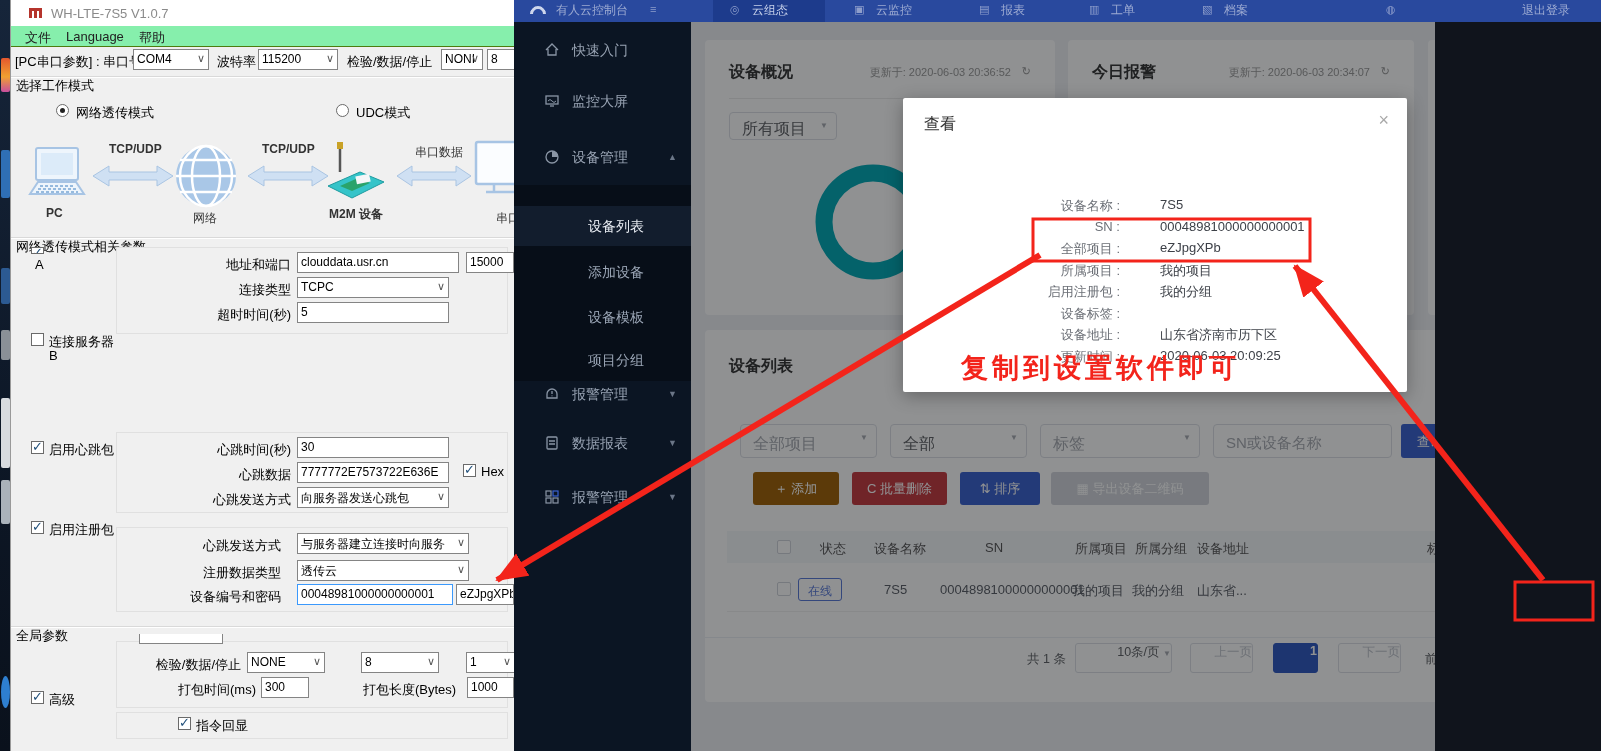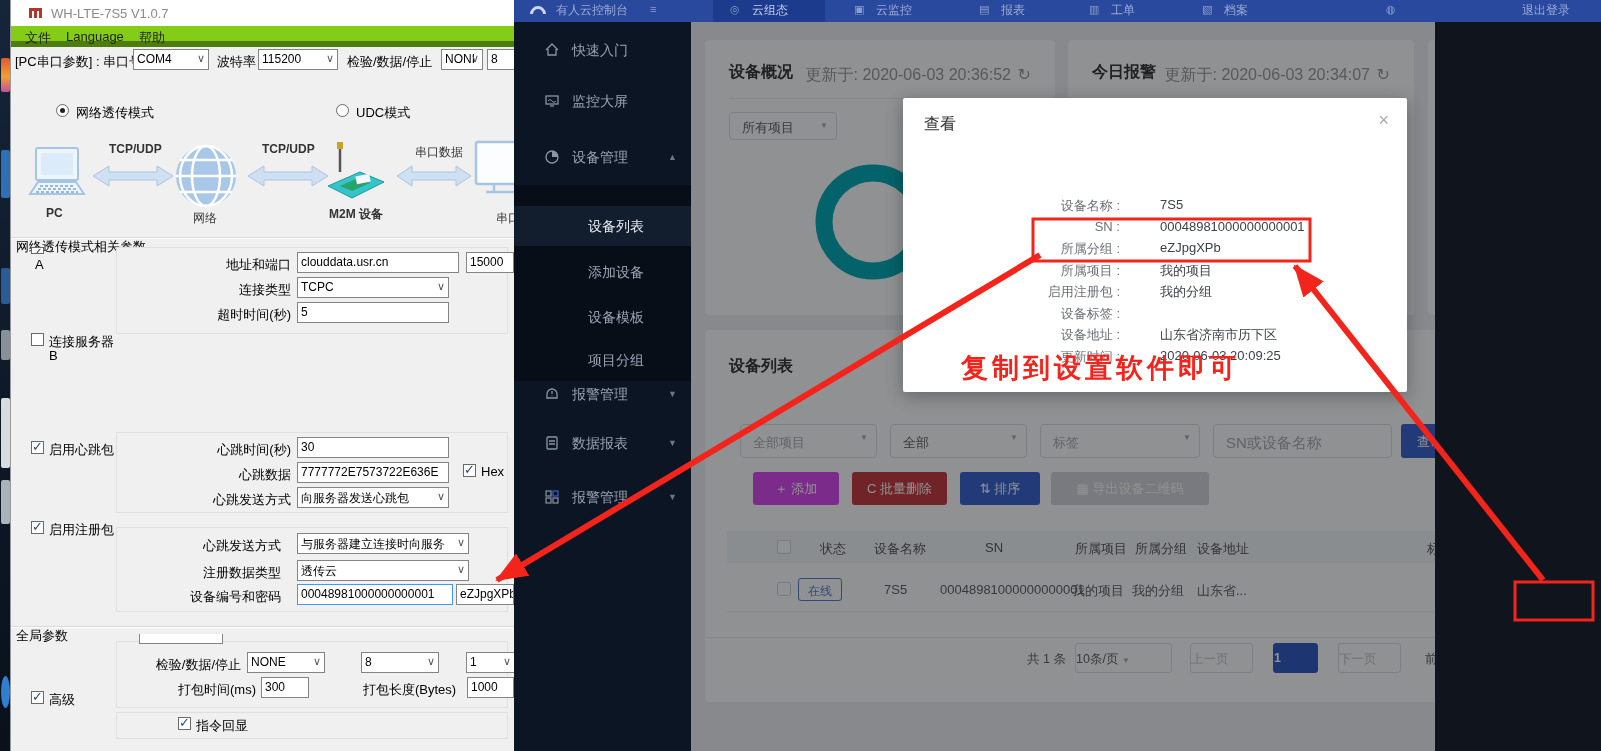--- a/index.html
+++ b/index.html
@@ -7,21 +7,21 @@
 
 
 #edge{position:absolute;left:0;top:0;width:10px;height:751px;background:linear-gradient(180deg,#16253a,#0d1726 60%,#0a111c)}
 #edge .blob{position:absolute;left:1px;width:9px;border-radius:2px}
 
 
 #winapp{position:absolute;left:10px;top:0;width:504px;height:751px;background:#f0f0f0;border-left:1px solid #999;overflow:hidden;font-size:13px;color:#000}
 #titlebar{position:absolute;left:0;top:0;width:100%;height:26px;background:#fff}
 #win-icon{position:absolute;left:18px;top:8px;width:13px;height:10px;border-top:3px solid #b5342c;background-image:linear-gradient(90deg,#b5342c 0 3px,transparent 3px 5px,#b5342c 5px 8px,transparent 8px 10px,#b5342c 10px 13px)}
 #win-title{position:absolute;left:40px;top:6px;font-size:13px;color:#8a8a8a}
-#menubar{position:absolute;left:0;top:26px;width:100%;height:21px;background:#84cc16;border-bottom:6px solid #4d7c0f}
+#menubar{position:absolute;left:0;top:26px;width:100%;height:21px;background:#86efac;border-bottom:1px solid #4d7c0f}
 .menu-item{position:absolute;top:3px;font-size:13px;color:#222}
 .flabel{position:absolute;font-size:13px;color:#000;white-space:nowrap}
 .tin{position:absolute;height:21px;background:#fff;border:1px solid #848484;font-size:12px;padding:2px 3px;white-space:nowrap;overflow:hidden}
 .sel{position:absolute;height:21px;background:#fff;border:1px solid #848484;font-size:12px;padding:2px 16px 2px 3px;white-space:nowrap;overflow:hidden}
 .sel::after{content:"∨";position:absolute;right:3px;top:2px;color:#555;font-size:11px}
 .cb,.rb{position:absolute;width:13px;height:13px;background:#fff;border:1px solid #6a6a6a}
 .rb{border-radius:50%}
 .cb.on::after{content:"✓";position:absolute;left:0px;top:-3px;font-size:13px;color:#1f4e79;font-weight:bold}
 .rb.on::after{content:"";position:absolute;left:3px;top:3px;width:5px;height:5px;border-radius:50%;background:#222}
 .sechdr{position:absolute;left:0;width:100%;height:18px;background:#f0f0f0;border-top:1px solid #d9d9d9;box-shadow:inset 0 1px 0 #fff;padding-left:5px;font-size:13px}
@@ -46,38 +46,38 @@
 #sb-sub{position:absolute;left:0;top:163px;width:177px;height:196px;background:#070e18}
 .sb-sub-row{position:absolute;left:0;width:177px;height:40px}
 .sb-sub-lb{position:absolute;left:74px;top:12px;font-size:14px;color:#9aa5b5;white-space:nowrap}
 .sb-sub-row.active{background:#121d2d}
 .sb-sub-row.active .sb-sub-lb{color:#e9edf3}
 
 
 #main{position:absolute;left:691px;top:22px;width:744px;height:729px;background:#eef0f4;overflow:hidden}
 .card{position:absolute;background:#fff;border-radius:4px}
 .card-title{position:absolute;left:24px;top:22px;font-size:16px;font-weight:bold;color:#333}
-.card-upd{position:absolute;top:25px;font-size:16px;color:#999;white-space:nowrap}
+.card-upd{position:absolute;top:25px;font-size:11px;color:#999;white-space:nowrap}
 .card-div{position:absolute;left:24px;right:24px;top:58px;border-top:1px solid #ececec}
-.drop{position:absolute;border:1px solid #dcdfe6;border-radius:4px;background:#fff;font-size:13px;color:#606266;padding:6px 22px 4px 12px;white-space:nowrap;overflow:hidden}
+.drop{position:absolute;border:1px solid #dcdfe6;border-radius:4px;background:#fff;font-size:16px;color:#606266;padding:6px 22px 4px 12px;white-space:nowrap;overflow:hidden}
 .drop::after{content:"▼";position:absolute;right:8px;top:8px;font-size:8px;color:#a8abb2}
 .drop.ph{color:#a8abb2}
 .btn{position:absolute;border-radius:3px;font-size:13px;color:#fff;text-align:center}
 #dim{position:absolute;left:0;top:0;width:910px;height:729px;background:rgba(8,10,14,0.45)}
 
 
 .th-cell,.td-cell{position:absolute;font-size:13px;color:#555;white-space:nowrap}
 .td-cell{color:#5a5e66}
 #tbl-head{position:absolute;left:22px;top:201px;width:822px;height:32px;background:#f5f7fa}
 #tbl-row{position:absolute;left:22px;top:238px;width:822px;height:44px;border-bottom:1px solid #f0f0f0}
 .ckb{position:absolute;width:14px;height:14px;border:1px solid #cfd3da;border-radius:2px;background:#fff}
 #badge-online{position:absolute;left:71px;top:10px;width:44px;height:23px;border:1px solid #5878d8;border-radius:3px;color:#5878d8;font-size:12px;text-align:center;padding-top:4px}
 
 
-.pg-box{position:absolute;height:30px;border:1px solid #dcdfe6;border-radius:3px;background:#fff;font-size:12.5px;color:#c0c4cc;text-align:left;padding-top:7px}
+.pg-box{position:absolute;height:30px;border:1px solid #dcdfe6;border-radius:3px;background:#fff;font-size:12.5px;color:#c0c4cc;text-align:right;}
 .pg-txt{position:absolute;font-size:12.5px;color:#606266;white-space:nowrap}
 
 
 #modal{position:absolute;left:903px;top:98px;width:504px;height:294px;background:#fff;border-radius:2px;box-shadow:0 4px 18px rgba(0,0,0,.3);z-index:60}
 #modal-title{position:absolute;left:21px;top:16px;font-size:16px;color:#333}
 #modal-close{position:absolute;right:18px;top:12px;font-size:18px;color:#a9a9a9}
 .m-lb{position:absolute;left:97px;width:120px;font-size:13px;color:#6b6f76;text-align:right;white-space:nowrap}
 .m-val{position:absolute;left:257px;font-size:13px;color:#3d4148;white-space:nowrap}
 
 
@@ -111,20 +111,21 @@
     </div>
 
     <span class="flabel" style="left:4px;top:53px">[PC串口参数] : 串口号</span>
     <div class="sel" style="left:122px;top:49px;width:76px">COM4</div>
     <span class="flabel" style="left:206px;top:53px">波特率</span>
     <div class="sel" style="left:247px;top:49px;width:80px">115200</div>
     <span class="flabel" style="left:336px;top:53px">检验/数据/停止</span>
     <div class="sel" style="left:430px;top:49px;width:42px">NONI</div>
     <div class="tin" style="left:476px;top:49px;width:34px">8</div>
 
+    <div class="sechdr" style="top:76px">选择工作模式</div>
     <span class="rb on" style="left:45px;top:104px"></span>
     <span class="flabel" style="left:65px;top:104px">网络透传模式</span>
     <span class="rb" style="left:325px;top:104px"></span>
     <span class="flabel" style="left:345px;top:104px">UDC模式</span>
 
     <svg style="position:absolute;left:15px;top:146px" width="62" height="60">
       <rect x="10" y="2" width="42" height="32" rx="2" fill="#eef5fc" stroke="#a7c4e4" stroke-width="2"></rect>
       <rect x="15" y="7" width="32" height="22" fill="#dcebf9"></rect>
       <path d="M4,48 L12,36 H50 L58,48 Z" fill="#eef5fc" stroke="#a7c4e4" stroke-width="2"></path>
       <path d="M14,40 H48 M12,43 H50 M10,46 H52" stroke="#7aa6d4" stroke-width="1.5" stroke-dasharray="3 2"></path>
@@ -336,21 +337,21 @@
 
     <div class="card" style="left:14px;top:308px;width:865px;height:372px">
       <span class="card-title" style="top:26px">设备列表</span>
 
       <div class="drop ph" style="left:35px;top:94px;width:137px;height:34px;padding-top:9px">全部项目</div>
       <div class="drop" style="left:185px;top:94px;width:137px;height:34px;padding-top:9px">全部</div>
       <div class="drop ph" style="left:335px;top:94px;width:160px;height:34px;padding-top:9px">标签</div>
       <div style="position:absolute;left:508px;top:94px;width:179px;height:34px;border:1px solid #dcdfe6;border-radius:4px;background:#fff;font-size:15px;color:#a8abb2;padding:9px 0 0 12px">SN或设备名称</div>
       <div class="btn" style="left:696px;top:94px;width:58px;height:34px;background:#3a62d0;padding-top:9px">查询</div>
 
-      <div class="btn" style="left:48px;top:142px;width:86px;height:33px;background:#d946ef;padding-top:8px"><span>＋ </span><span>添加</span></div>
+      <div class="btn" style="left:48px;top:142px;width:86px;height:33px;background:#a16207;padding-top:8px"><span>＋ </span><span>添加</span></div>
       <div class="btn" style="left:147px;top:142px;width:95px;height:33px;background:#c5393f;padding-top:8px"><span>C </span><span>批量删除</span></div>
       <div class="btn" style="left:255px;top:142px;width:80px;height:33px;background:#3a62d0;padding-top:8px"><span>⇅ </span><span>排序</span></div>
       <div class="btn" style="left:346px;top:142px;width:158px;height:33px;background:#d3d6dc;color:#fff;padding-top:8px"><span>▦ </span><span>导出设备二维码</span></div>
 
       <div id="tbl-head">
         <span class="ckb" style="left:50px;top:9px"></span>
         <span class="th-cell" style="left:93px;top:9px">状态</span>
         <span class="th-cell" style="left:147px;top:9px">设备名称</span>
         <span class="th-cell" style="left:258px;top:9px">SN</span>
         <span class="th-cell" style="left:348px;top:9px">所属项目</span>
@@ -383,21 +384,21 @@
     <div id="dim"></div>
   </div>
 
   <div id="modal">
     <span id="modal-title">查看</span>
     <span id="modal-close">×</span>
     <span class="m-lb" style="top:99px">设备名称 :</span>
     <span class="m-val" style="top:99px">7S5</span>
     <span class="m-lb" style="top:121px">SN :</span>
     <span class="m-val" style="top:121px">00048981000000000001</span>
-    <span class="m-lb" style="top:142px">所属分组 :</span>
+    <span class="m-lb" style="top:142px">全部项目 :</span>
     <span class="m-val" style="top:142px">eZJpgXPb</span>
     <span class="m-lb" style="top:164px">所属项目 :</span>
     <span class="m-val" style="top:164px">我的项目</span>
     <span class="m-lb" style="top:185px">启用注册包 :</span>
     <span class="m-val" style="top:185px">我的分组</span>
     <span class="m-lb" style="top:207px">设备标签 :</span>
     <span class="m-val" style="top:207px"></span>
     <span class="m-lb" style="top:228px">设备地址 :</span>
     <span class="m-val" style="top:228px">山东省济南市历下区</span>
     <span class="m-lb" style="top:250px">更新时间 :</span>

